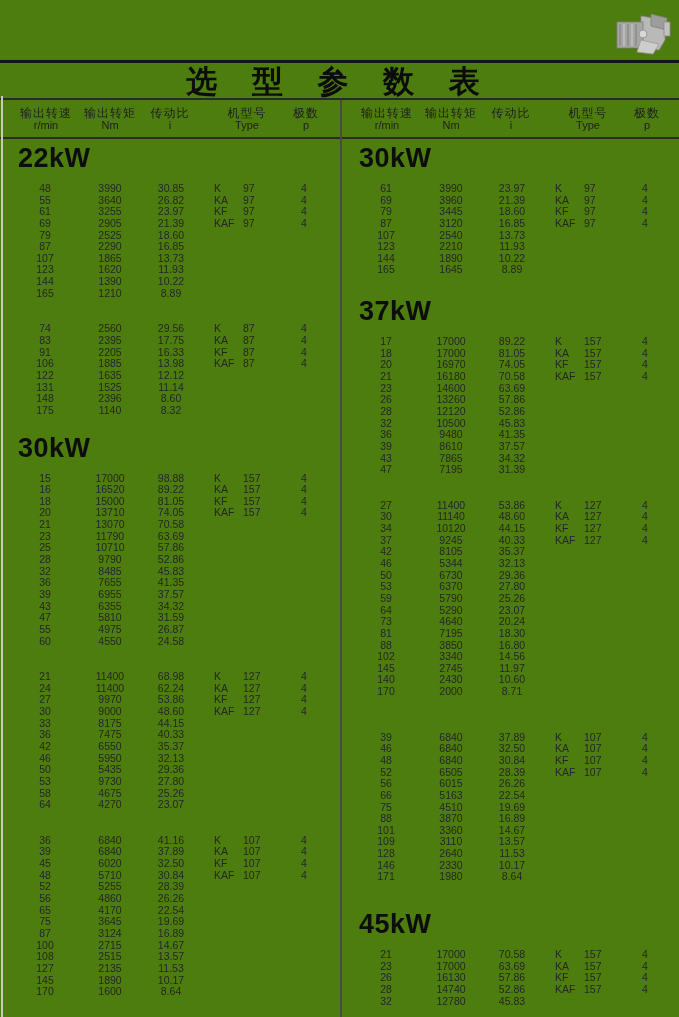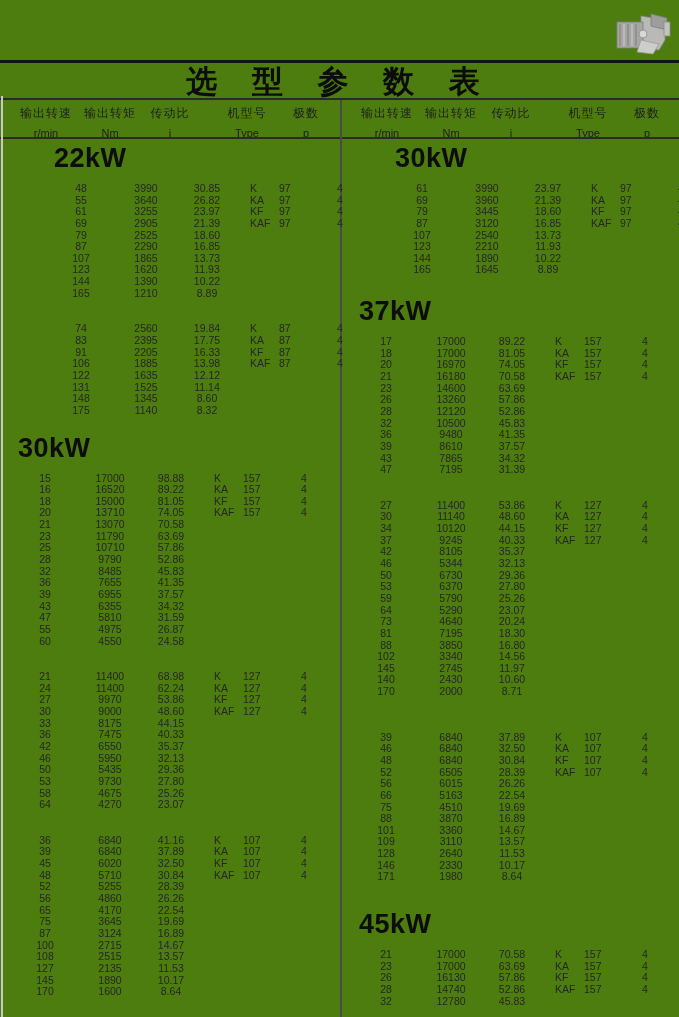--- a/index.html
+++ b/index.html
@@ -24,32 +24,32 @@
   }
   
   .photo{position:absolute;right:6px;top:10px;width:66px;height:48px;}
   
   .header-band{position:absolute;top:100px;left:0;width:679px;height:37px;}
   .header-half{position:absolute;top:0;height:37px;width:339px;}
   .header-half.left{left:0;}
   .header-half.right{left:341px;}
   .hcell{position:absolute;text-align:center;}
   .hlabel{top:5px;font-size:12px;letter-spacing:1px;color:#1e1e1e;}
-  .hunit{top:27px;font-size:11px;color:#1e1e1e;}
+  .hunit{top:19px;font-size:11px;color:#1e1e1e;}
   .h0{left:11px;width:70px;}
   .h1{left:75px;width:70px;}
   .h2{left:135px;width:70px;}
   .h3{left:212px;width:70px;}
   .h4{left:281px;width:50px;}
   
   .datacol{position:absolute;top:139px;}
   .datacol.left{left:0;width:340px;}
   .datacol.right{left:341px;width:338px;}
   .section{margin-top:16px;}
-  .section:first-child{margin-top:4px;padding-left:36px;}
+  .section:first-child{margin-top:4px;}
   [data-column="right"] .section:nth-child(2){margin-top:20px;}
   [data-column="right"] .section:nth-child(3){margin-top:26px;}
   .section-heading{
     font-size:27px;font-weight:700;line-height:30px;color:#0d0d0d;
     padding-left:18px;margin-bottom:10px;letter-spacing:0.5px;
   }
   .group + .group{margin-top:24px;}
   [data-column="right"] .section:nth-child(2) .groups .group:nth-child(3){margin-top:34px;}
   .row{position:relative;height:11.65px;font-size:10.5px;line-height:11.6px;color:#262626;}
   .cell{position:absolute;top:0;white-space:nowrap;}
@@ -199,21 +199,21 @@
               <span class="cell c2">8.89</span>
               <span class="cell c3"></span>
               <span class="cell c4"></span>
               <span class="cell c5"></span>
             </div>
           </div>
           <div class="group">
             <div class="row">
               <span class="cell c0">74</span>
               <span class="cell c1">2560</span>
-              <span class="cell c2">19.84</span>
+              <span class="cell c2">29.56</span>
               <span class="cell c3">K</span>
               <span class="cell c4">87</span>
               <span class="cell c5">4</span>
             </div>
             <div class="row">
               <span class="cell c0">83</span>
               <span class="cell c1">2395</span>
               <span class="cell c2">17.75</span>
               <span class="cell c3">KA</span>
               <span class="cell c4">87</span>
@@ -246,21 +246,21 @@
             <div class="row">
               <span class="cell c0">131</span>
               <span class="cell c1">1525</span>
               <span class="cell c2">11.14</span>
               <span class="cell c3"></span>
               <span class="cell c4"></span>
               <span class="cell c5"></span>
             </div>
             <div class="row">
               <span class="cell c0">148</span>
-              <span class="cell c1">1345</span>
+              <span class="cell c1">2396</span>
               <span class="cell c2">8.60</span>
               <span class="cell c3"></span>
               <span class="cell c4"></span>
               <span class="cell c5"></span>
             </div>
             <div class="row">
               <span class="cell c0">175</span>
               <span class="cell c1">1140</span>
               <span class="cell c2">8.32</span>
               <span class="cell c3"></span>

